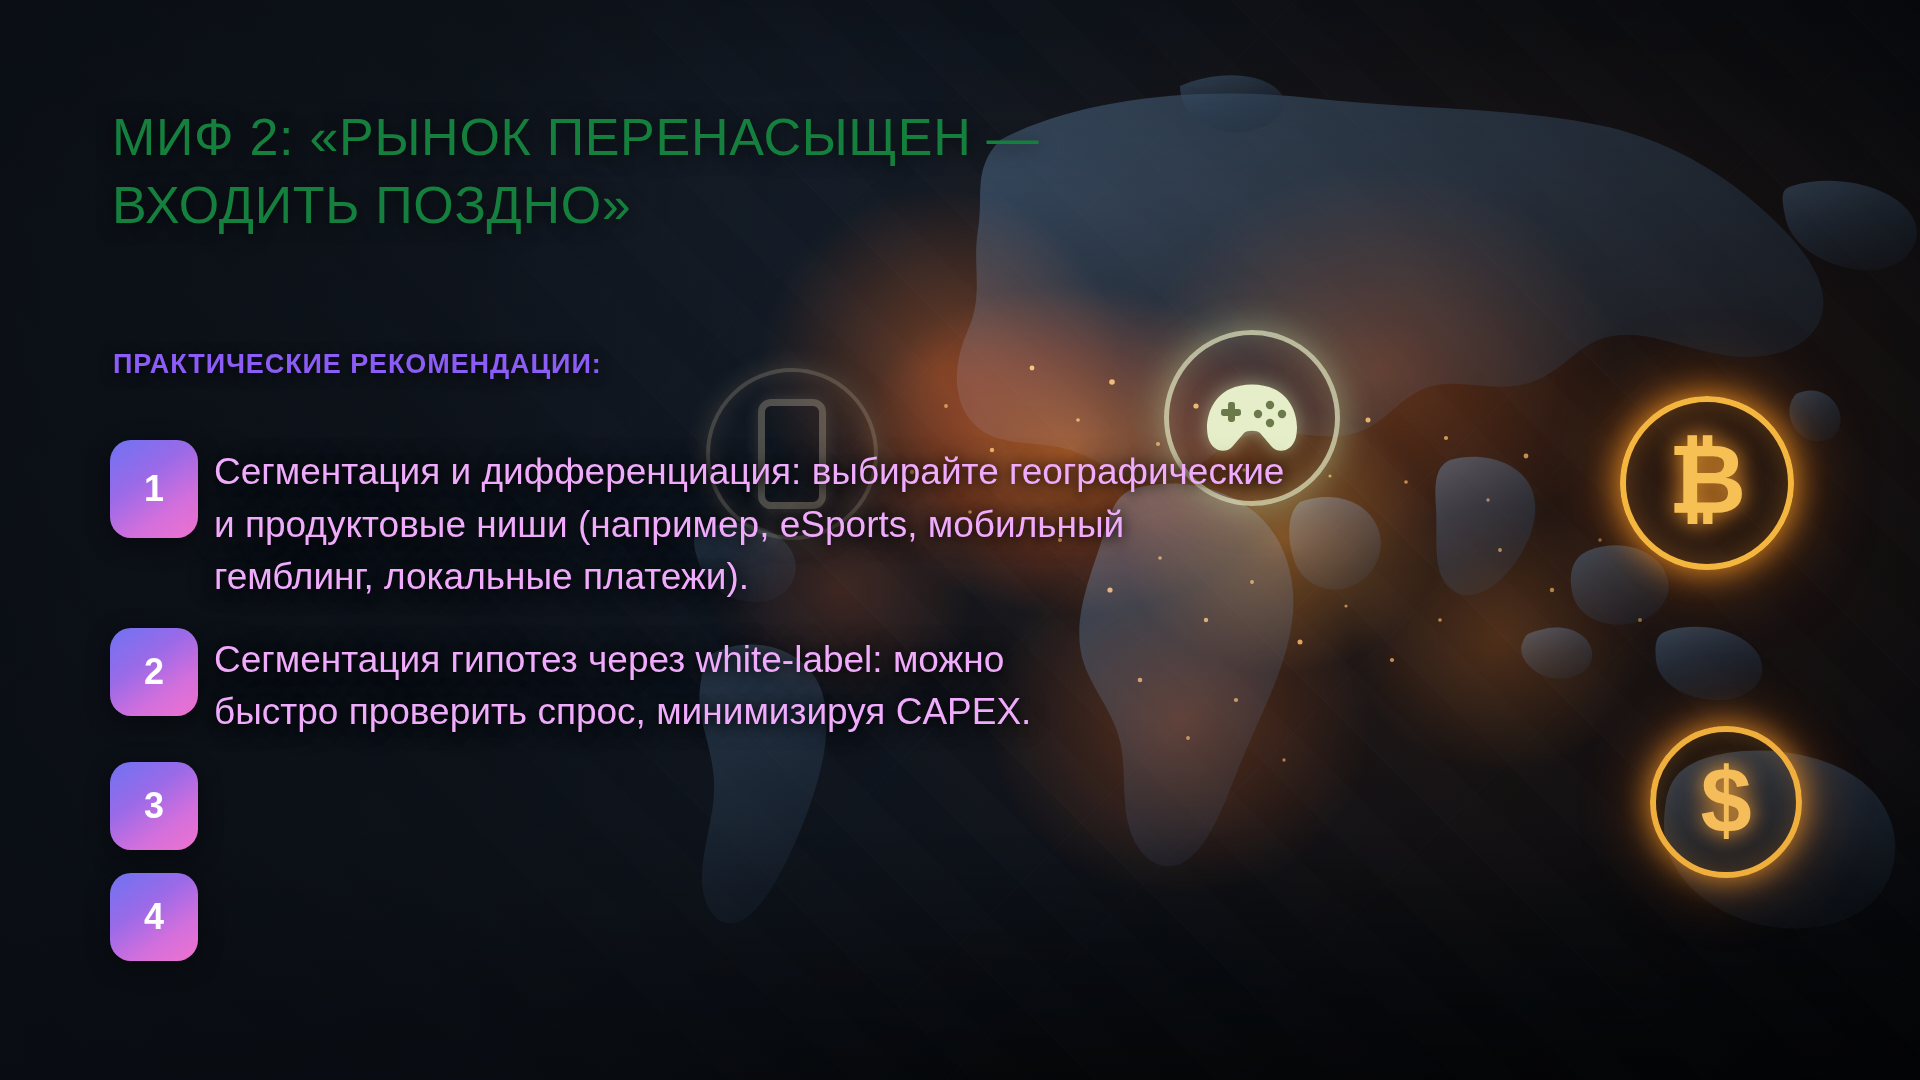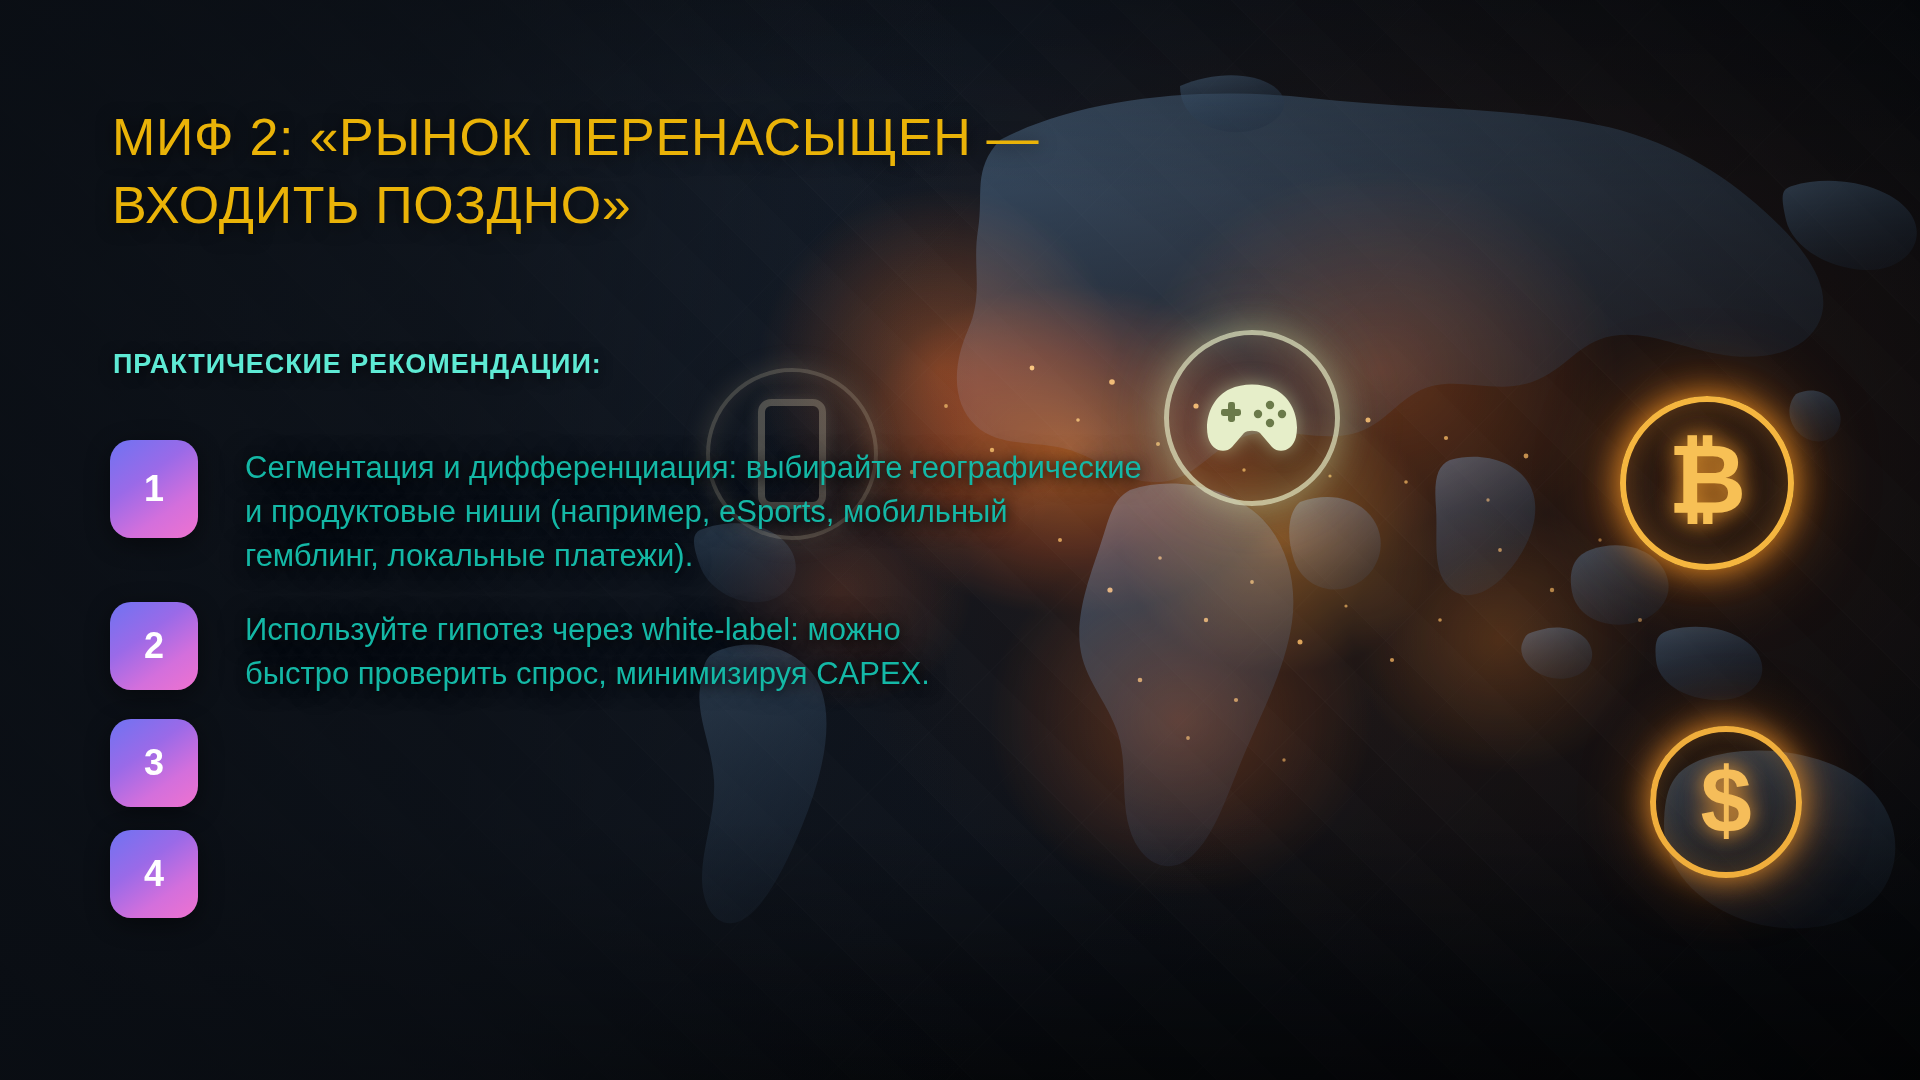--- a/index.html
+++ b/index.html
@@ -79,46 +79,46 @@
   
   #icon-dollar{left:1650px;top:726px;width:152px;height:152px;}
   #icon-dollar .ring{border:6px solid #f0ae3c;box-shadow:0 0 30px rgba(250,160,45,.80),0 0 70px rgba(250,110,20,.45),inset 0 0 30px rgba(250,150,40,.30);}
   #icon-dollar .glyph{font-size:92px;line-height:1;color:#f5bd5a;font-weight:700;text-shadow:0 0 20px rgba(255,170,55,.85),0 0 44px rgba(255,120,20,.50);padding-bottom:4px;}
 
   
   .content{position:absolute;left:0;top:0;width:100%;height:100%;}
 
   .title{
     position:absolute;left:112px;top:104px;
-    color:#eab308;font-size:52px;line-height:1.30;
+    color:#15803d;font-size:52px;line-height:1.30;
     font-weight:400;letter-spacing:.7px;
     text-shadow:0 2px 18px rgba(0,0,0,.65);
     white-space:pre-line;
   }
 
   .subtitle{
     position:absolute;left:113px;top:349px;
-    color:#5eead4;font-size:27px;font-weight:700;letter-spacing:.9px;
+    color:#8b5cf6;font-size:27px;font-weight:700;letter-spacing:.9px;
     text-shadow:0 2px 14px rgba(0,0,0,.7);
   }
 
   .list{position:absolute;left:110px;top:440px;width:1330px;}
   .row{display:flex;align-items:flex-start;margin-bottom:23px;}
   .row:nth-child(1){margin-bottom:24px;}
   .badge{
     flex:0 0 auto;width:88px;height:98px;border-radius:21px;
     background:linear-gradient(145deg,#6f73f2 0%,#9a6ae8 38%,#d36fdc 70%,#ef72cf 100%);
     display:flex;align-items:center;justify-content:center;
     color:#ffffff;font-size:36px;font-weight:700;
     box-shadow:0 6px 24px rgba(0,0,0,.45);
   }
   .row.r2 .badge,.row.r3 .badge,.row.r4 .badge{height:88px;}
   .rowtext{
-    margin-left:47px;padding-top:6px;
-    color:#14b8a6;font-size:31px;line-height:1.42;font-weight:400;
+    margin-left:16px;padding-top:6px;
+    color:#f0abfc;font-size:37px;line-height:1.42;font-weight:400;
     white-space:pre-line;
     text-shadow:0 2px 12px rgba(0,0,0,.85), 0 0 26px rgba(0,0,0,.55);
   }
 </style>
 </head>
 <body>
 
 <div id="slide">
 
   <div class="bg-base"></div>
@@ -265,21 +265,21 @@
 
       <div class="row r1">
         <div class="badge">1</div>
         <div class="rowtext">Сегментация и дифференциация: выбирайте географические
 и продуктовые ниши (например, eSports, мобильный
 гемблинг, локальные платежи).</div>
       </div>
 
       <div class="row r2">
         <div class="badge">2</div>
-        <div class="rowtext">Используйте гипотез через white-label: можно
+        <div class="rowtext">Сегментация гипотез через white-label: можно
 быстро проверить спрос, минимизируя CAPEX.</div>
       </div>
 
       <div class="row r3">
         <div class="badge">3</div>
       </div>
 
       <div class="row r4">
         <div class="badge">4</div>
       </div>

